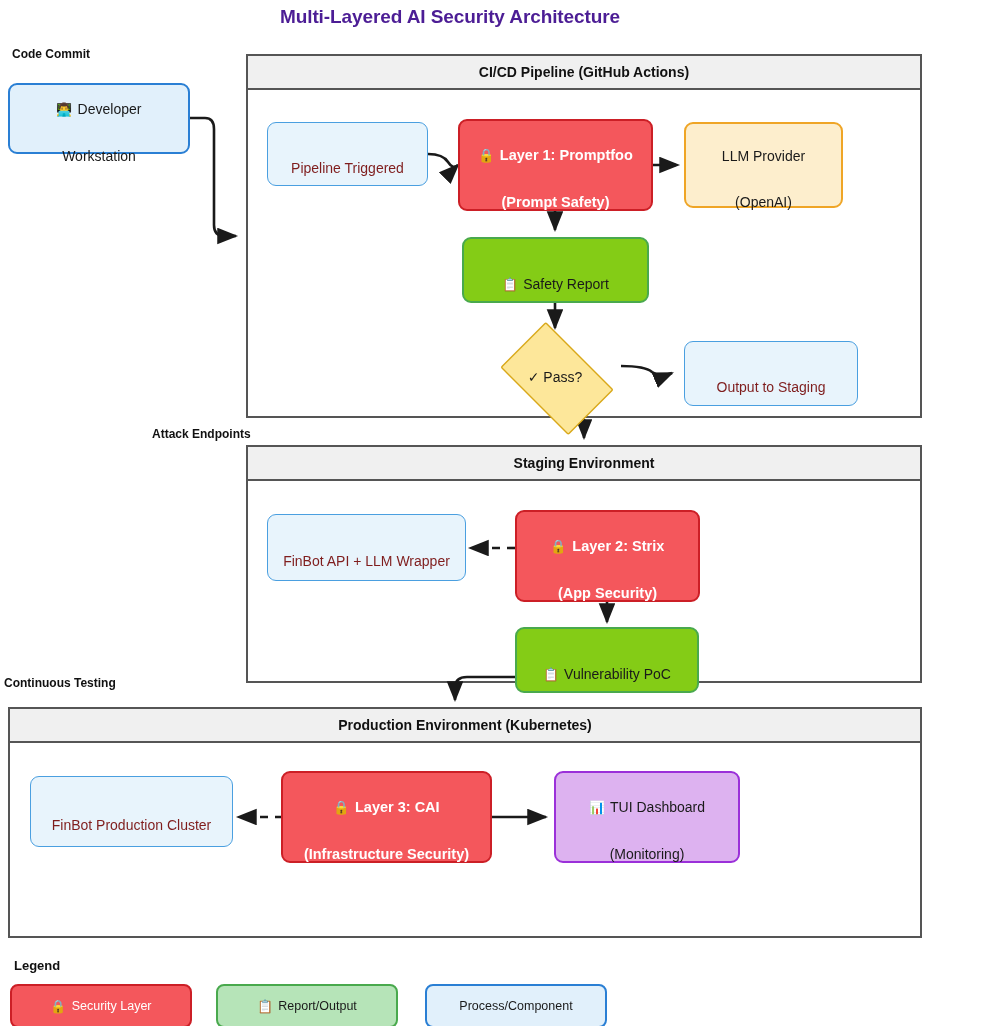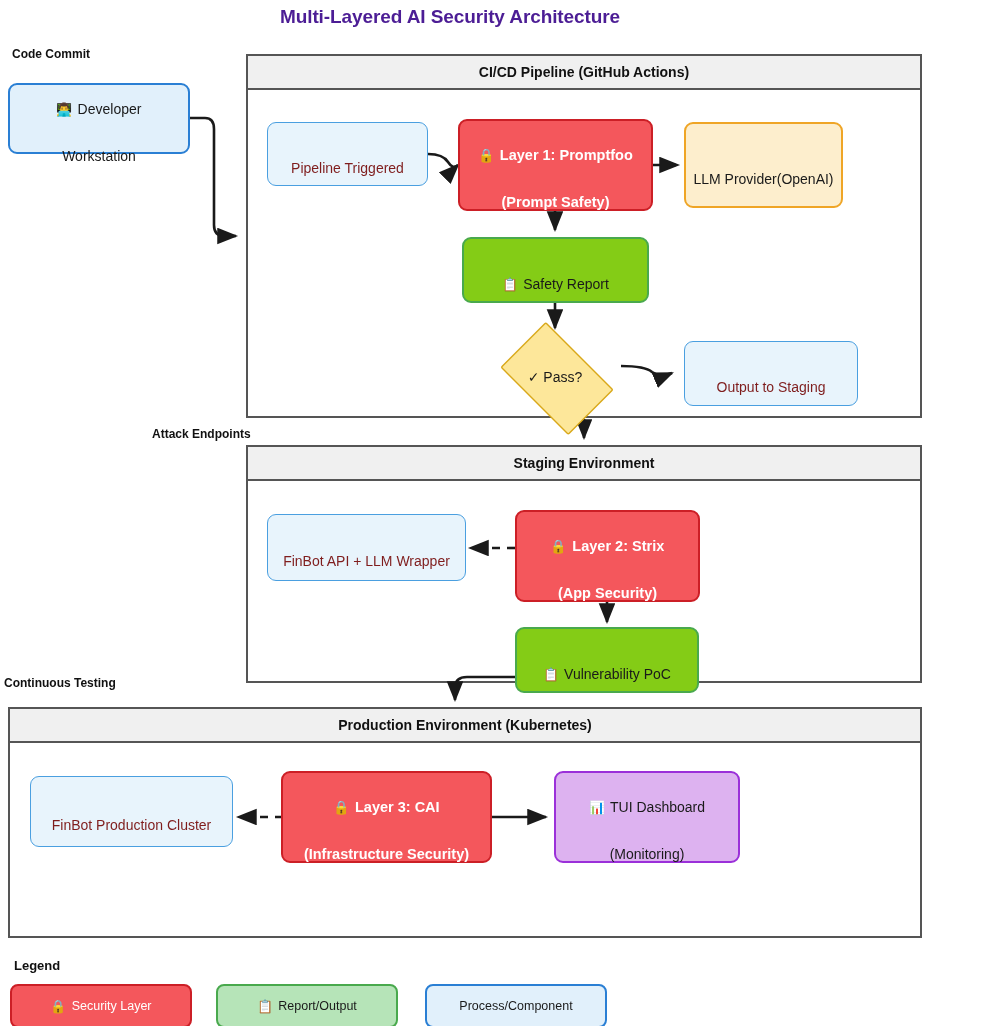--- a/index.html
+++ b/index.html
@@ -268,21 +268,21 @@
 
   <div class="node n-process-soft" style="left:267px; top:122px; width:161px; height:64px;">
     <span class="lbl">Pipeline Triggered</span>
   </div>
 
   <div class="node n-security" style="left:458px; top:119px; width:195px; height:92px; flex-direction:column;">
     <span class="lbl"><span class="emj">🔒</span><span>Layer 1: Promptfoo</span></span>
     <span class="lbl">(Prompt Safety)</span>
   </div>
 
-  <div class="node n-external" style="left:684px; top:122px; width:159px; height:86px; flex-direction:row;">
+  <div class="node n-external" style="left:684px; top:122px; width:159px; height:86px; flex-direction:column;">
     <span class="lbl">LLM Provider</span>
     <span class="lbl">(OpenAI)</span>
   </div>
 
   <div class="node n-report" style="left:462px; top:237px; width:187px; height:66px;">
     <span class="lbl"><span class="emj">📋</span><span>Safety Report</span></span>
   </div>
 
   <div class="decision" style="left:489px; top:333px; width:132px; height:87px;">
     <div class="dshape"></div>

